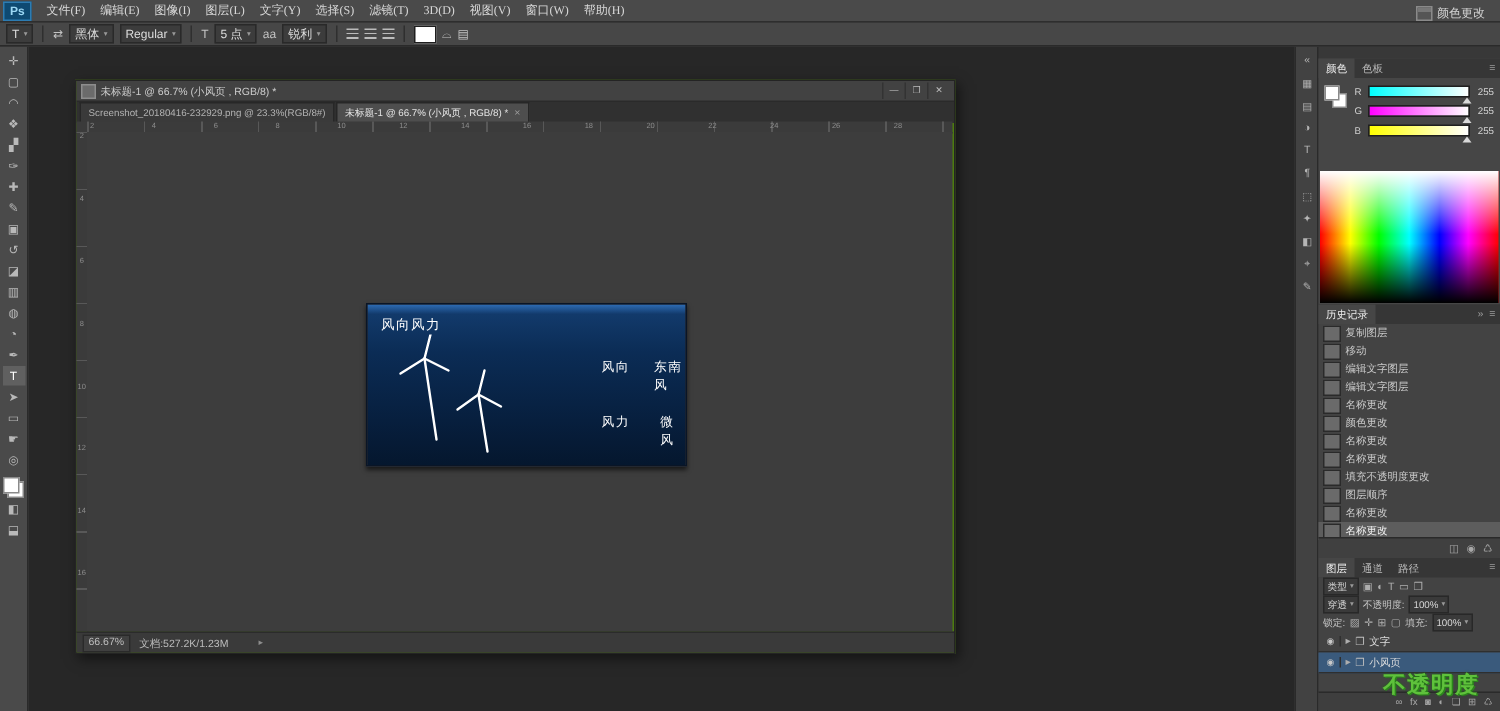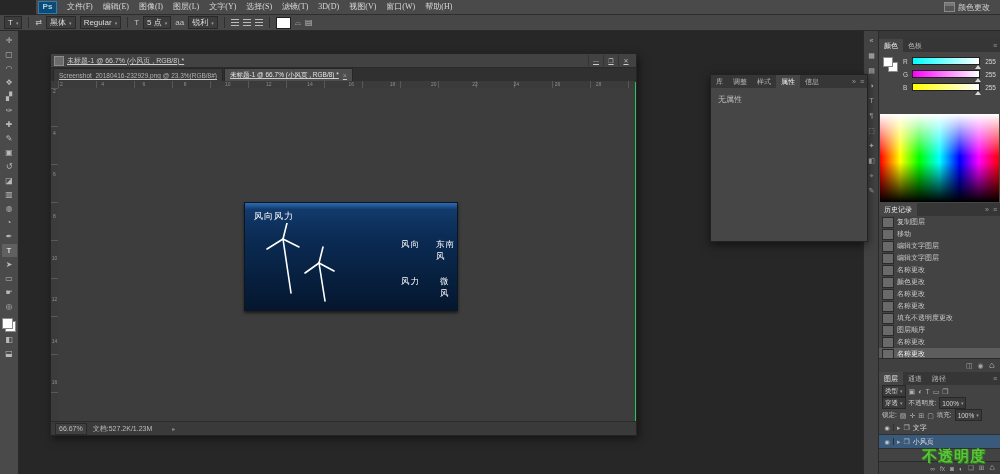--- a/index.html
+++ b/index.html
@@ -1,21 +1,21 @@
 <!DOCTYPE html>
 <html><head>
 <meta charset="utf-8">
 <style>
   html,body{margin:0;padding:0;}
   body{width:1000px;height:474px;position:relative;overflow:hidden;background:#272727;
        font-family:"Liberation Sans","DejaVu Sans",sans-serif;color:#cccccc;}
 
   
   .menubar{position:absolute;top:0;left:0;right:0;height:14px;background:#4a4a4a;
-           border-bottom:1px solid #2e2e2e;display:flex;align-items:center;z-index:40;margin-left:36px;}
+           border-bottom:1px solid #2e2e2e;display:flex;align-items:flex-end;z-index:40;}
   .ps-logo{width:17px;height:11px;margin:0 5px 0 2px;background:#0e4a72;color:#9bd7f4;
            font-size:8px;font-weight:bold;display:flex;align-items:center;justify-content:center;
            border:1px solid #2d7cb2;line-height:1;}
   .menu-item{font-size:8px;color:#d8d8d8;padding:0 5px;line-height:14px;white-space:nowrap;cursor:default;font-family:Liberation Serif, serif;}
   .workspace-switcher{margin-left:auto;display:flex;align-items:center;gap:3px;font-size:8px;
            color:#d4d4d4;padding-right:10px;}
   .ws-grid{width:9px;height:8px;background:#555;border:1px solid #8a8a8a;box-shadow:inset 0 3px 0 #777;}
 
   
   .options-bar{position:absolute;top:15px;left:0;right:0;height:15px;background:#474747;
@@ -38,22 +38,22 @@
   .tool.active{background:#606060;color:#ffffff;}
   .swatch-stack{position:relative;width:14px;height:14px;margin-top:4px;}
   .swatch{position:absolute;width:9px;height:9px;background:#ffffff;border:1px solid #8a8a8a;}
   .swatch.fg{left:0;top:0;z-index:2;}
   .swatch.bg{right:0;bottom:0;}
 
   
   .main{position:absolute;top:31px;left:18px;right:0;bottom:0;background:#272727;}
 
   
-  .doc-window{position:absolute;left:32px;top:22px;width:585px;height:381px;background:#22c55e;
-           border:1px solid #242424;box-shadow:2px 3px 8px rgba(0,0,0,.5);text-decoration:underline;}
+  .doc-window{position:absolute;left:32px;top:22px;width:585px;height:381px;background:#4d7c0f;
+           border:1px solid #242424;box-shadow:2px 3px 8px rgba(0,0,0,.5);}
   .doc-titlebar{height:13px;background:#424242;border-bottom:1px solid #2a2a2a;display:flex;
            align-items:center;gap:3px;padding:0 3px;font-size:7px;color:#cccccc;white-space:nowrap;}
   .doc-file-icon{width:8px;height:8px;background:#6b6b6b;border:1px solid #8d8d8d;flex:none;}
   .win-btns{margin-left:auto;display:flex;}
   .win-btn{width:14px;height:11px;display:flex;align-items:center;justify-content:center;
            font-size:6px;color:#bdbdbd;border-left:1px solid #333;}
   .doc-tabbar{height:14px;background:#303030;display:flex;align-items:flex-end;padding-left:2px;gap:1px;}
   .doc-tab{height:13px;background:#3a3a3a;color:#b2b2b2;font-size:6.5px;display:flex;align-items:center;
            padding:0 5px;gap:4px;border:1px solid #272727;border-bottom:none;white-space:nowrap;}
   .doc-tab.active{background:#4e4e4e;color:#e4e4e4;}
@@ -320,34 +320,20 @@
         </div>
       </div>
 
       <div class="doc-status">
         <span class="zoom-box">66.67%</span>
         <span>文档:527.2K/1.23M</span>
         <span class="status-arrow">▸</span>
       </div>
     </div>
 
-    <div class="props-panel">
-      <div class="panel-tabs">
-        <span class="panel-tab">库</span>
-        <span class="panel-tab">调整</span>
-        <span class="panel-tab">样式</span>
-        <span class="panel-tab active">属性</span>
-        <span class="panel-tab">信息</span>
-        <span class="panel-head-icons">
-          <span>»</span>
-          <span>≡</span>
-        </span>
-      </div>
-      <div class="props-empty">无属性</div>
-    </div>
 
     <div class="dock-strip">
       <span class="dock-icon">«</span>
       <span class="dock-icon">▦</span>
       <span class="dock-icon">▤</span>
       <span class="dock-icon">◑</span>
       <span class="dock-icon">T</span>
       <span class="dock-icon">¶</span>
       <span class="dock-icon">⬚</span>
       <span class="dock-icon">✦</span>

